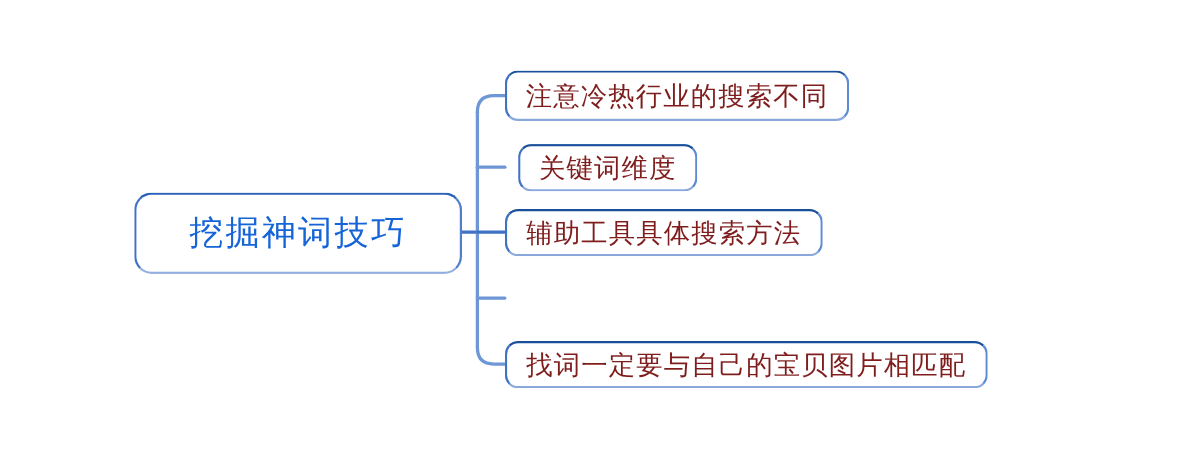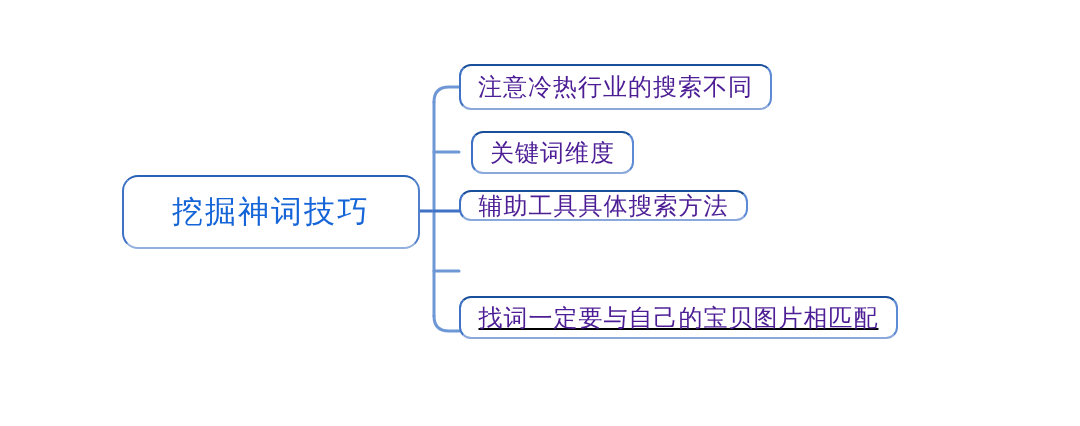--- a/index.html
+++ b/index.html
@@ -35,21 +35,21 @@
     border-style: solid;
     border-width: 2px;
     border-radius: 12px;
     border-top-color: #1a4f9c;
     border-left-color: #3f72c4;
     border-right-color: #5d8ad4;
     border-bottom-color: #8aa8db;
     white-space: nowrap;
   }
   .node-label {
-    color: #4c1d95;
+    color: #7f1d1d;
     letter-spacing: 1px;
   }
   #root-node {
     left: 122px;
     top: 175px;
     width: 298px;
     height: 74px;
     border-radius: 16px;
     border-top-color: #2a62b8;
     border-left-color: #3f72c4;
@@ -88,22 +88,22 @@
   </div>
 
   <div class="node child-node" style="left:459px; top:64px; width:313px; height:46px;">
     <span class="node-label">注意冷热行业的搜索不同</span>
   </div>
 
   <div class="node child-node" style="left:459px; top:131px; width:163px; height:43px;margin-left:12px;">
     <span class="node-label">关键词维度</span>
   </div>
 
-  <div class="node child-node" style="left:459px; top:190px; width:289px; height:31px;">
+  <div class="node child-node" style="left:459px; top:190px; width:289px; height:43px;">
     <span class="node-label">辅助工具具体搜索方法</span>
   </div>
 
 
-  <div class="node child-node" style="left:459px; top:296px; width:439px; height:43px;text-decoration:underline;">
+  <div class="node child-node" style="left:459px; top:310px; width:439px; height:43px;">
     <span class="node-label">找词一定要与自己的宝贝图片相匹配</span>
   </div>
 
 </div>
 
 </body></html>

